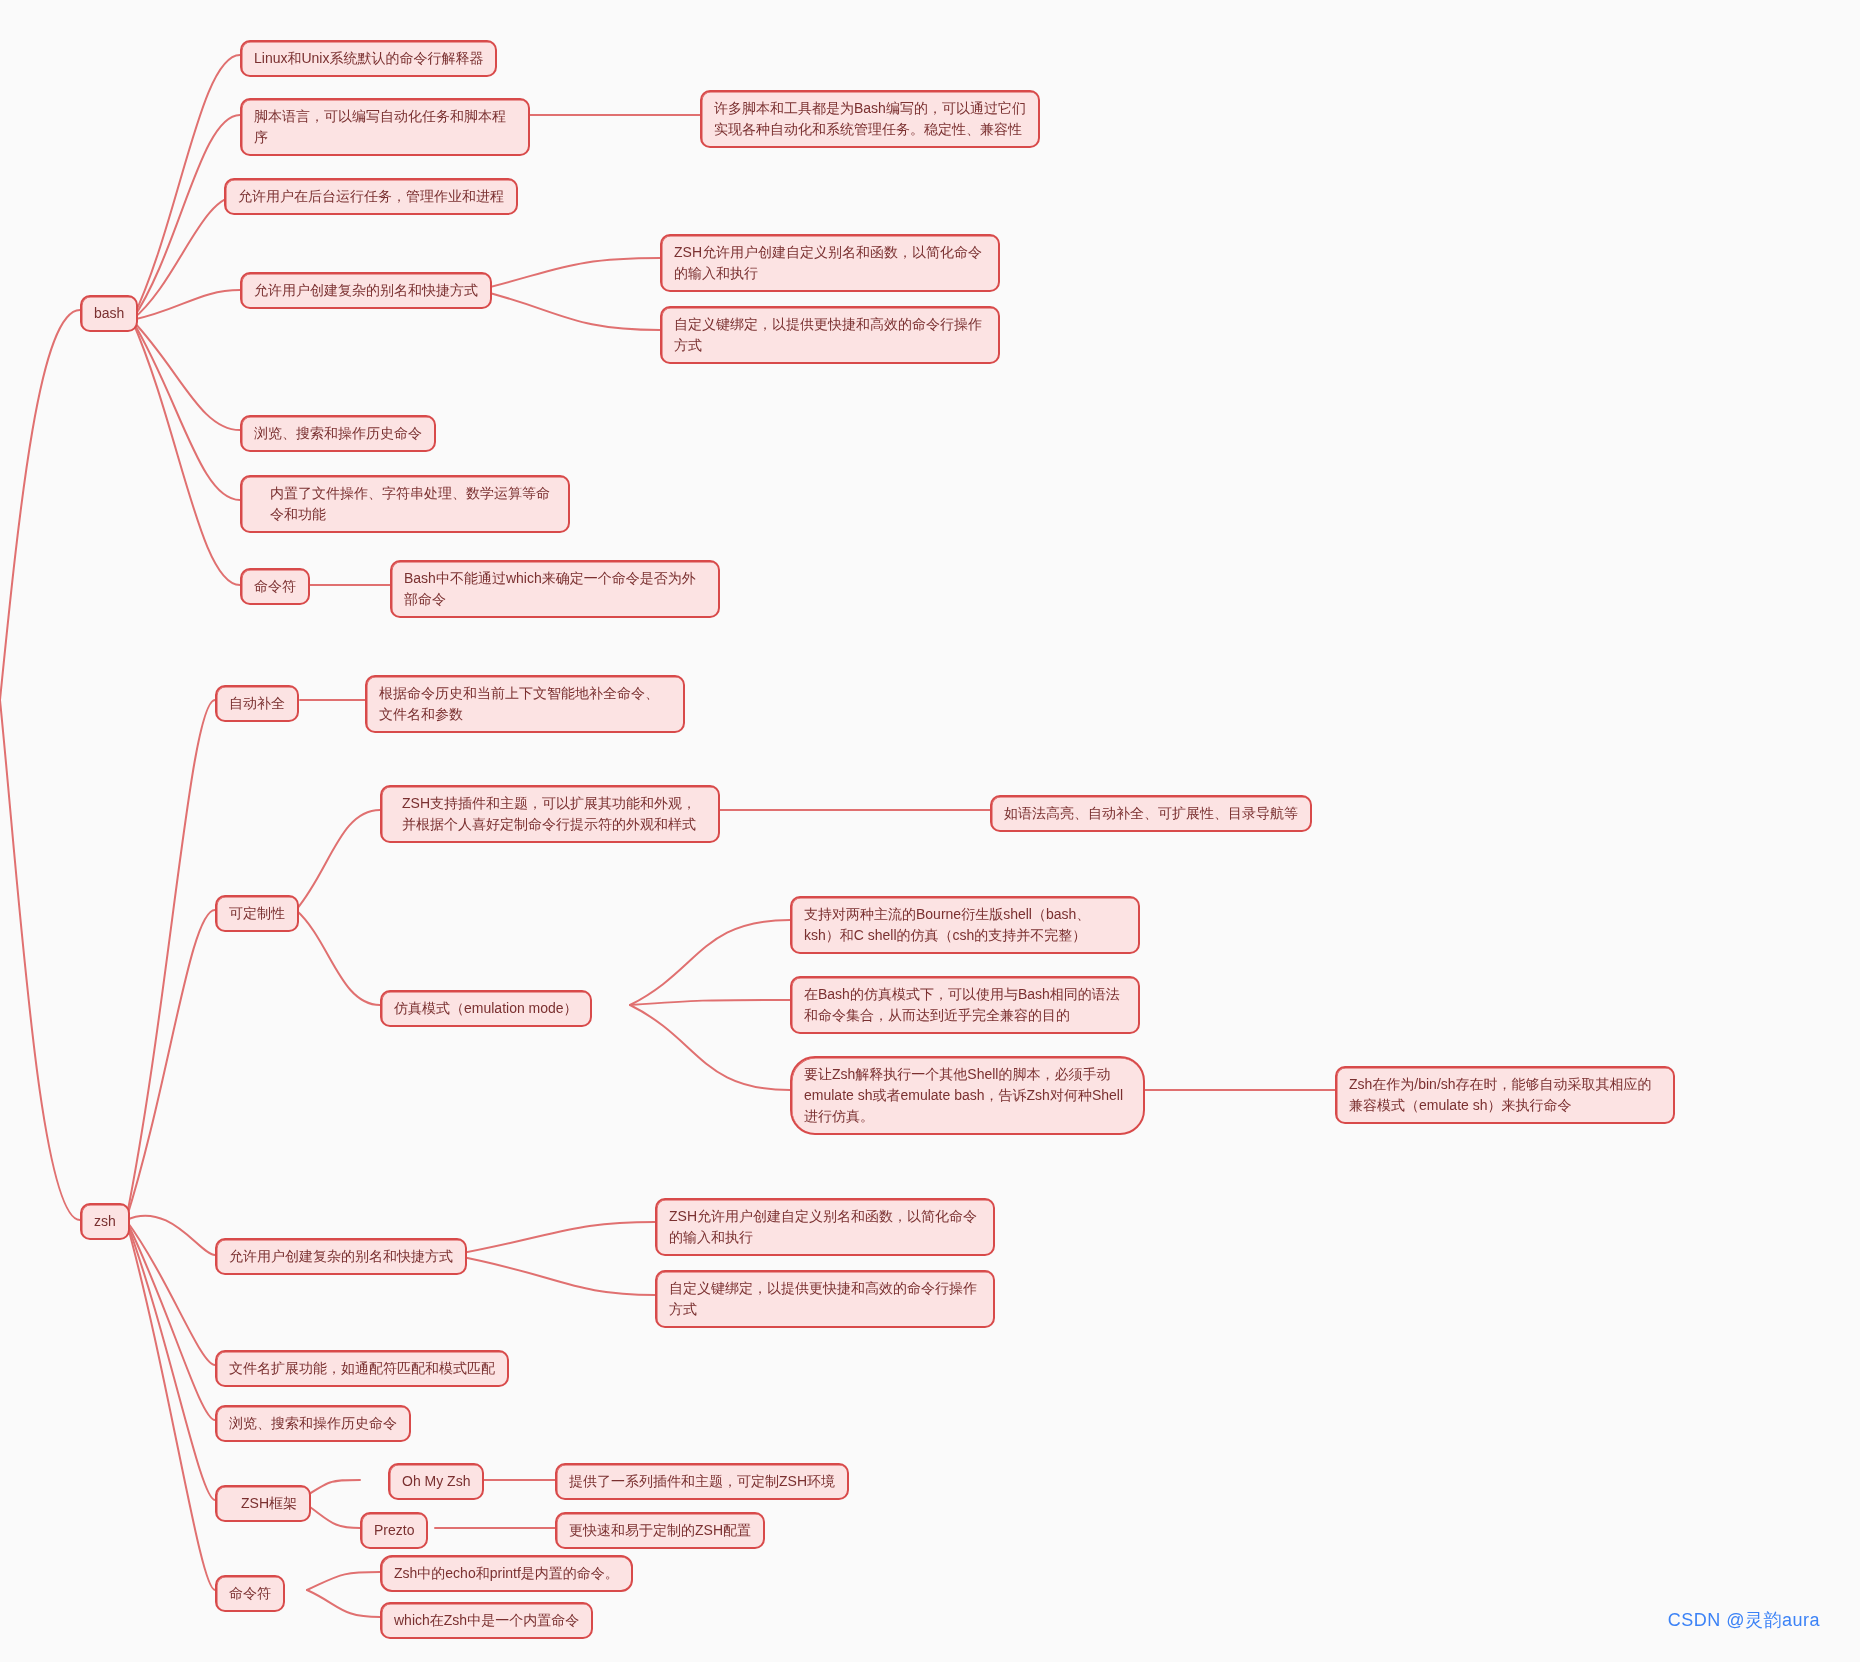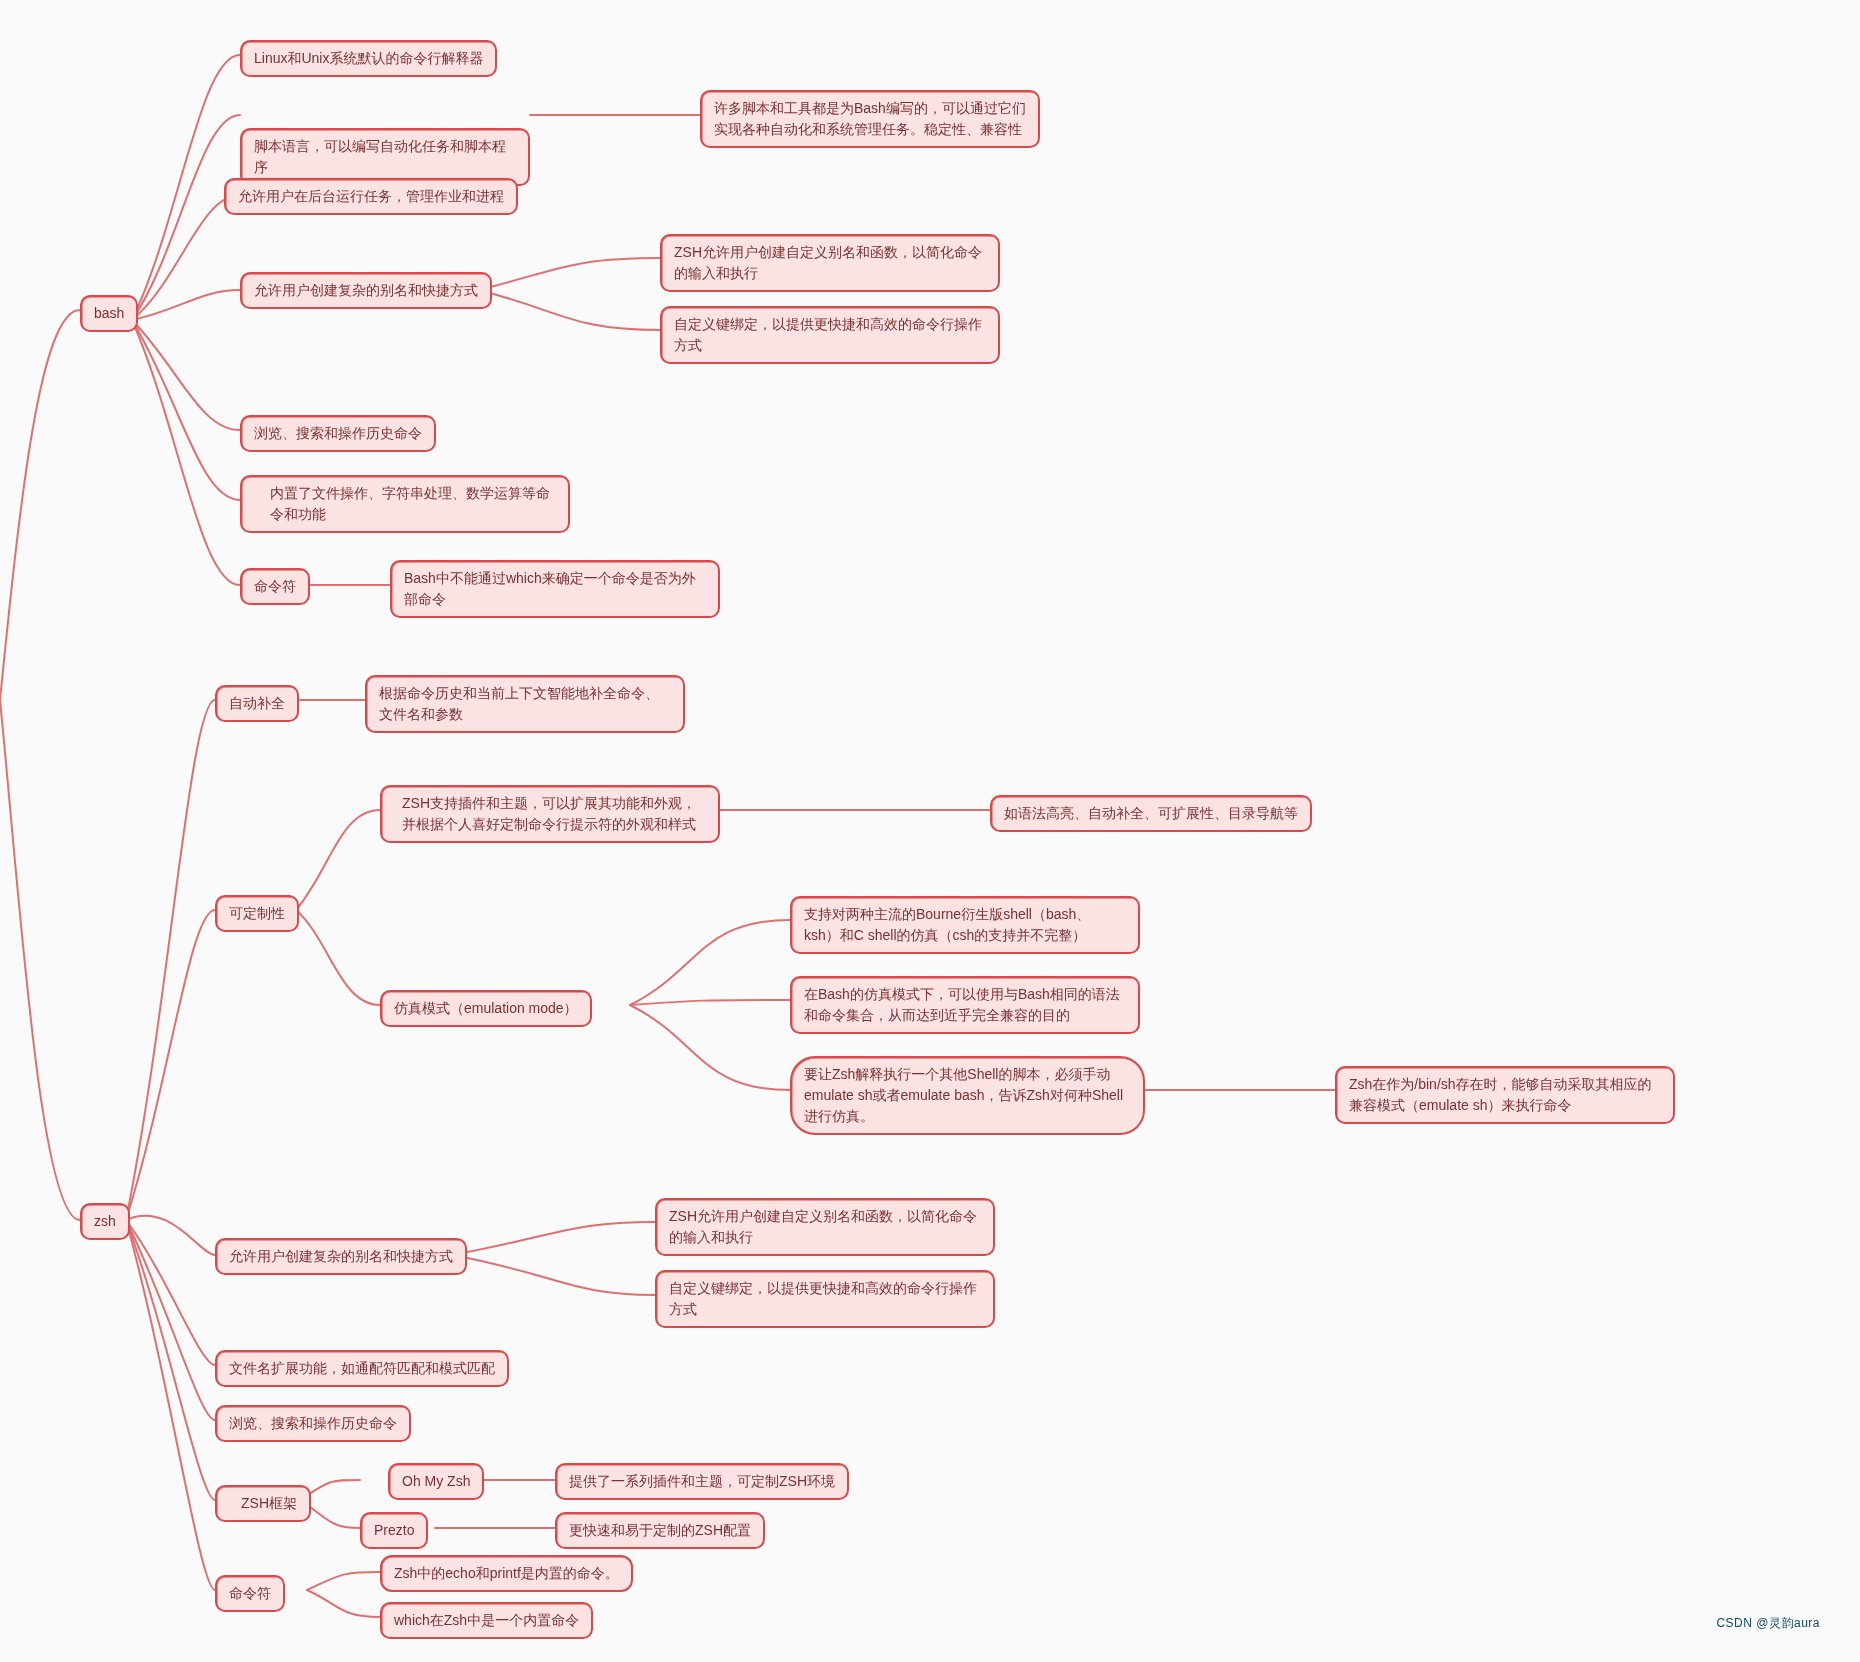--- a/index.html
+++ b/index.html
@@ -33,22 +33,22 @@
   .edge {
     stroke:#e07070;
     stroke-width:2;
     fill:none;
     stroke-linecap:round;
   }
   .watermark {
     position:absolute;
     right:40px;
     bottom:30px;
-    color:#0c4a6e;
-    font-size:12px;
+    color:#3b82f6;
+    font-size:18px;
     letter-spacing:0.5px;
   }
 </style>
 </head>
 <body>
 
 <svg class="edges">
 
   <path class="edge" d="M 0 700 C 20 500 40 310 80 310"></path>
   <path class="edge" d="M 0 700 C 20 900 40 1220 80 1220"></path>
@@ -99,21 +99,21 @@
 
   <path class="edge" d="M 435 1528 L 555 1528"></path>
 
   <path class="edge" d="M 307 1590 C 340 1575 340 1572 380 1572"></path>
   <path class="edge" d="M 307 1590 C 340 1605 340 1617 380 1617"></path>
 </svg>
 
 <div class="node" style="left:80px;top:295px;">bash</div>
 
 <div class="node" style="left:240px;top:40px;">Linux和Unix系统默认的命令行解释器</div>
-<div class="node" style="left:240px;top:98px;max-width:290px;margin-top:30px;">脚本语言，可以编写自动化任务和脚本程序</div>
+<div class="node" style="left:240px;top:98px;max-width:290px;">脚本语言，可以编写自动化任务和脚本程序</div>
 <div class="node" style="left:700px;top:90px;max-width:340px;">许多脚本和工具都是为Bash编写的，可以通过它们实现各种自动化和系统管理任务。稳定性、兼容性</div>
 <div class="node" style="left:224px;top:178px;">允许用户在后台运行任务，管理作业和进程</div>
 <div class="node" style="left:240px;top:272px;">允许用户创建复杂的别名和快捷方式</div>
 <div class="node" style="left:660px;top:234px;max-width:340px;">ZSH允许用户创建自定义别名和函数，以简化命令的输入和执行</div>
 <div class="node" style="left:660px;top:306px;max-width:340px;">自定义键绑定，以提供更快捷和高效的命令行操作方式</div>
 <div class="node" style="left:240px;top:415px;">浏览、搜索和操作历史命令</div>
 <div class="node" style="left:240px;top:475px;max-width:330px;padding-left:28px;">内置了文件操作、字符串处理、数学运算等命令和功能</div>
 <div class="node" style="left:240px;top:568px;">命令符</div>
 <div class="node" style="left:390px;top:560px;max-width:330px;">Bash中不能通过which来确定一个命令是否为外部命令</div>
 

